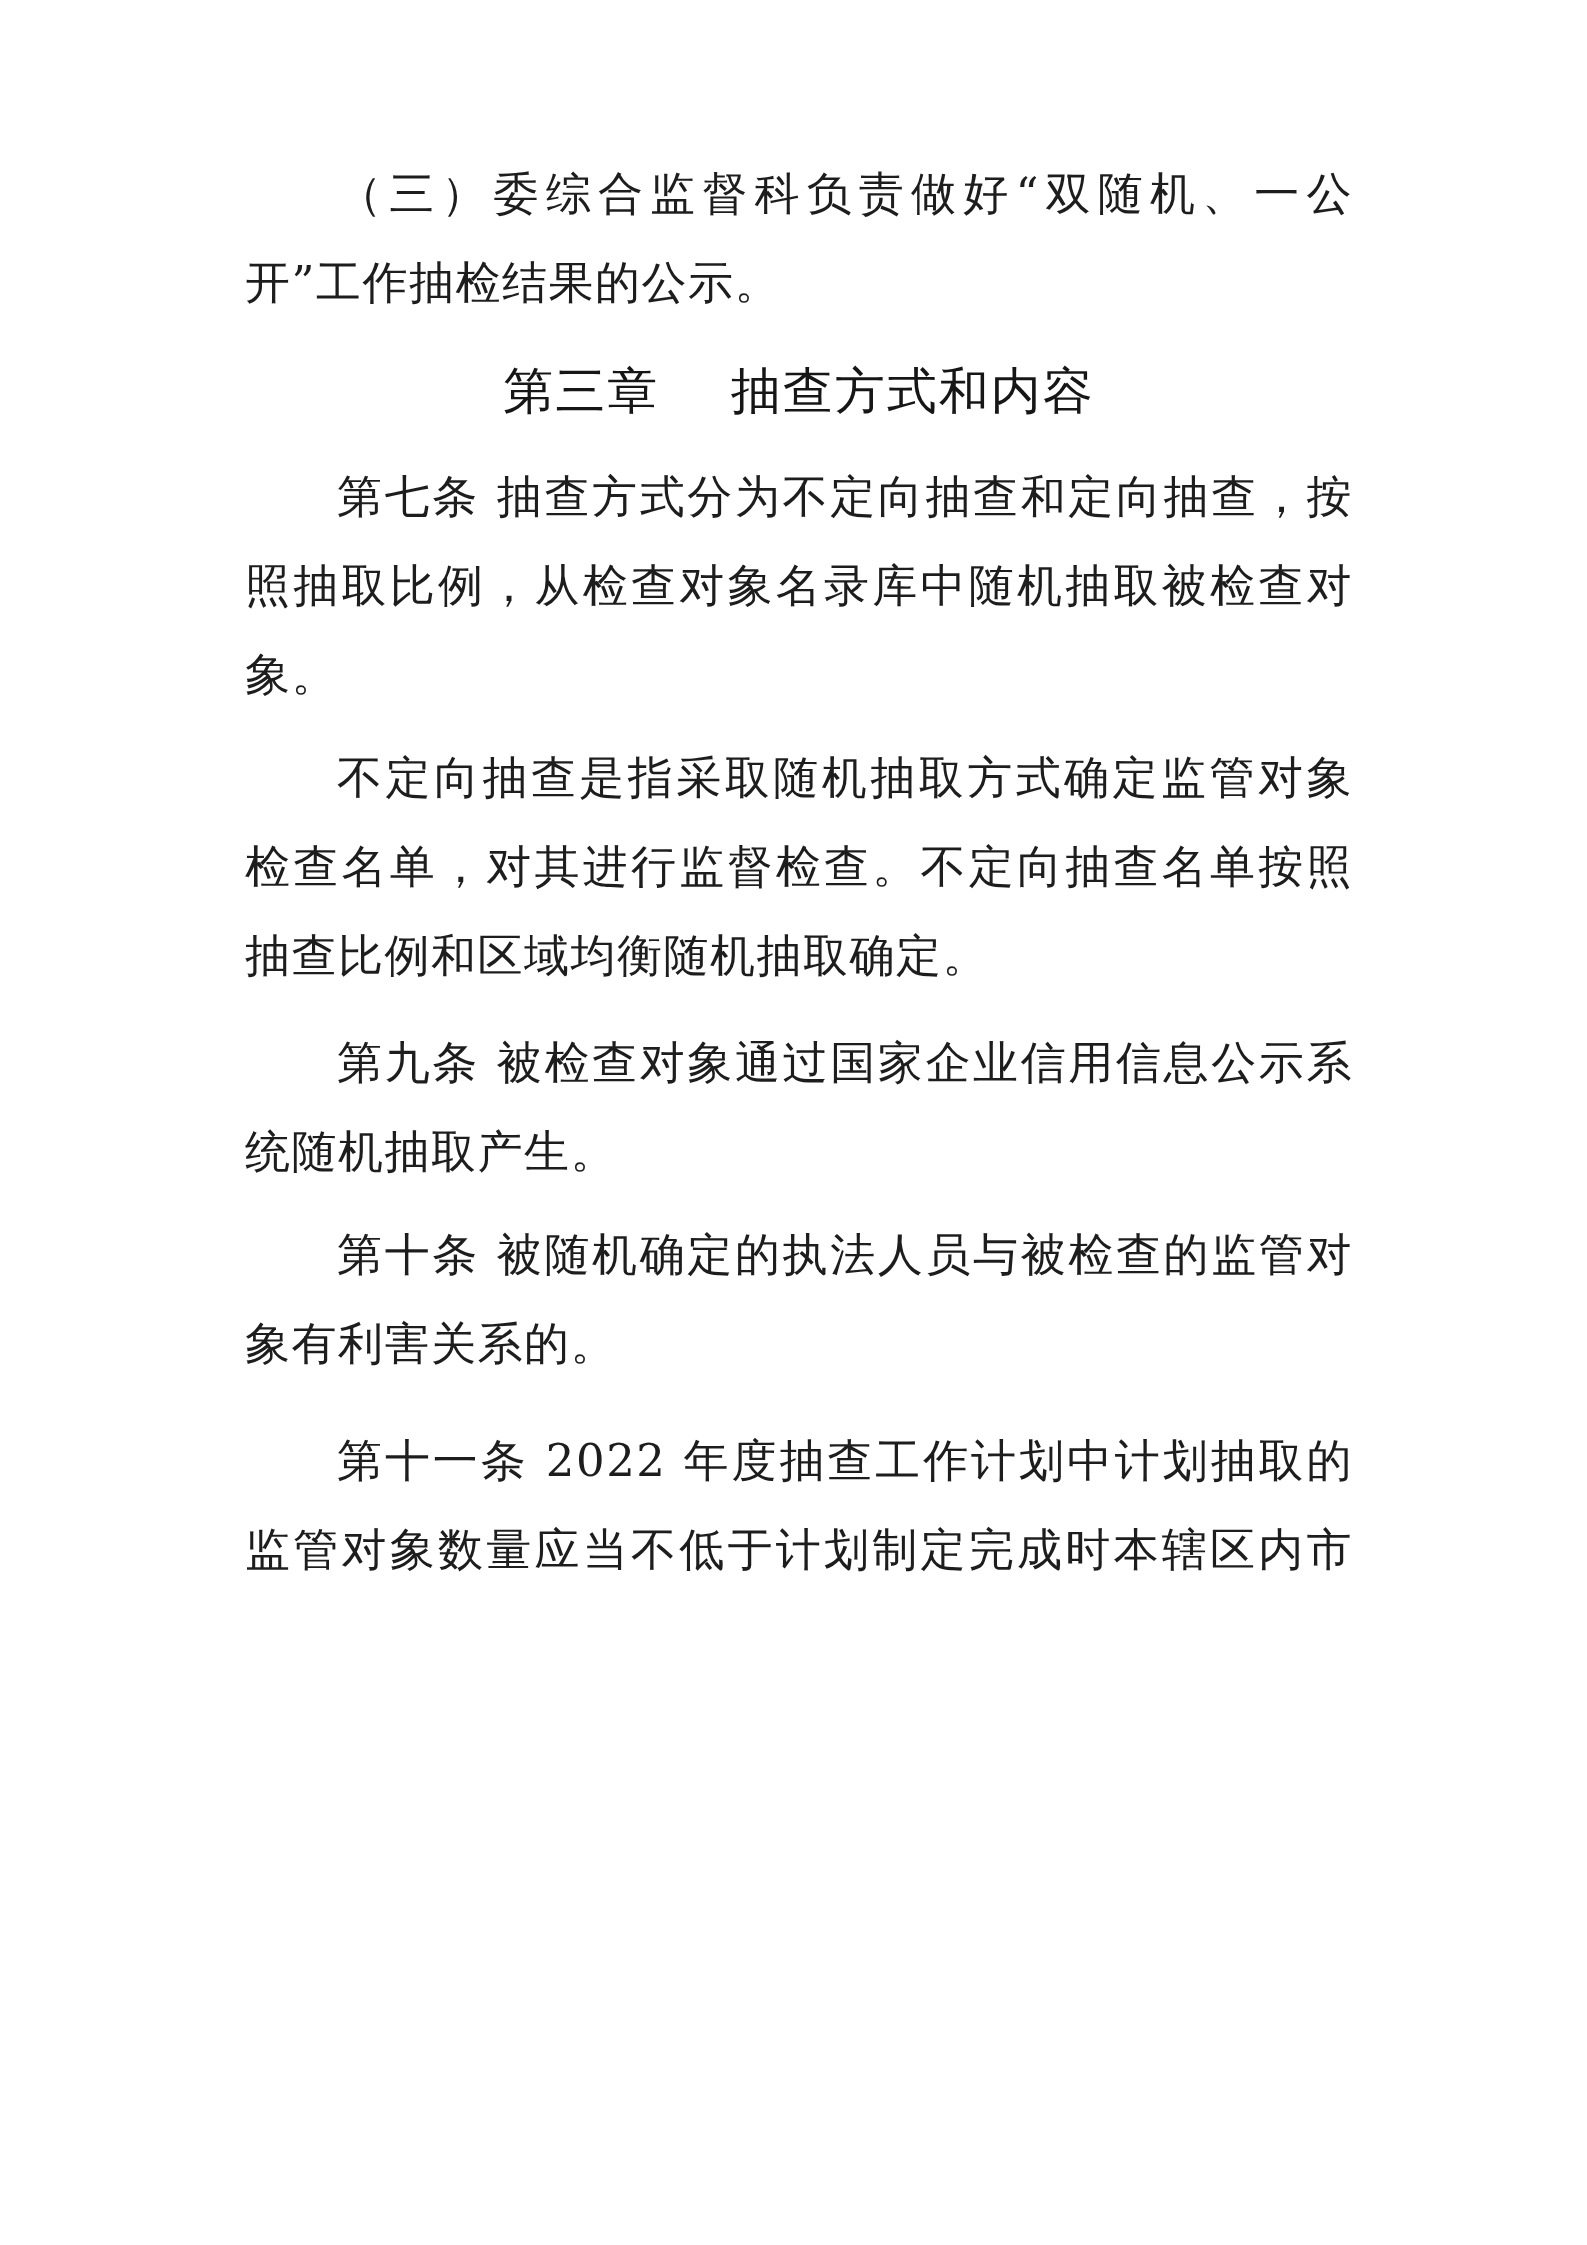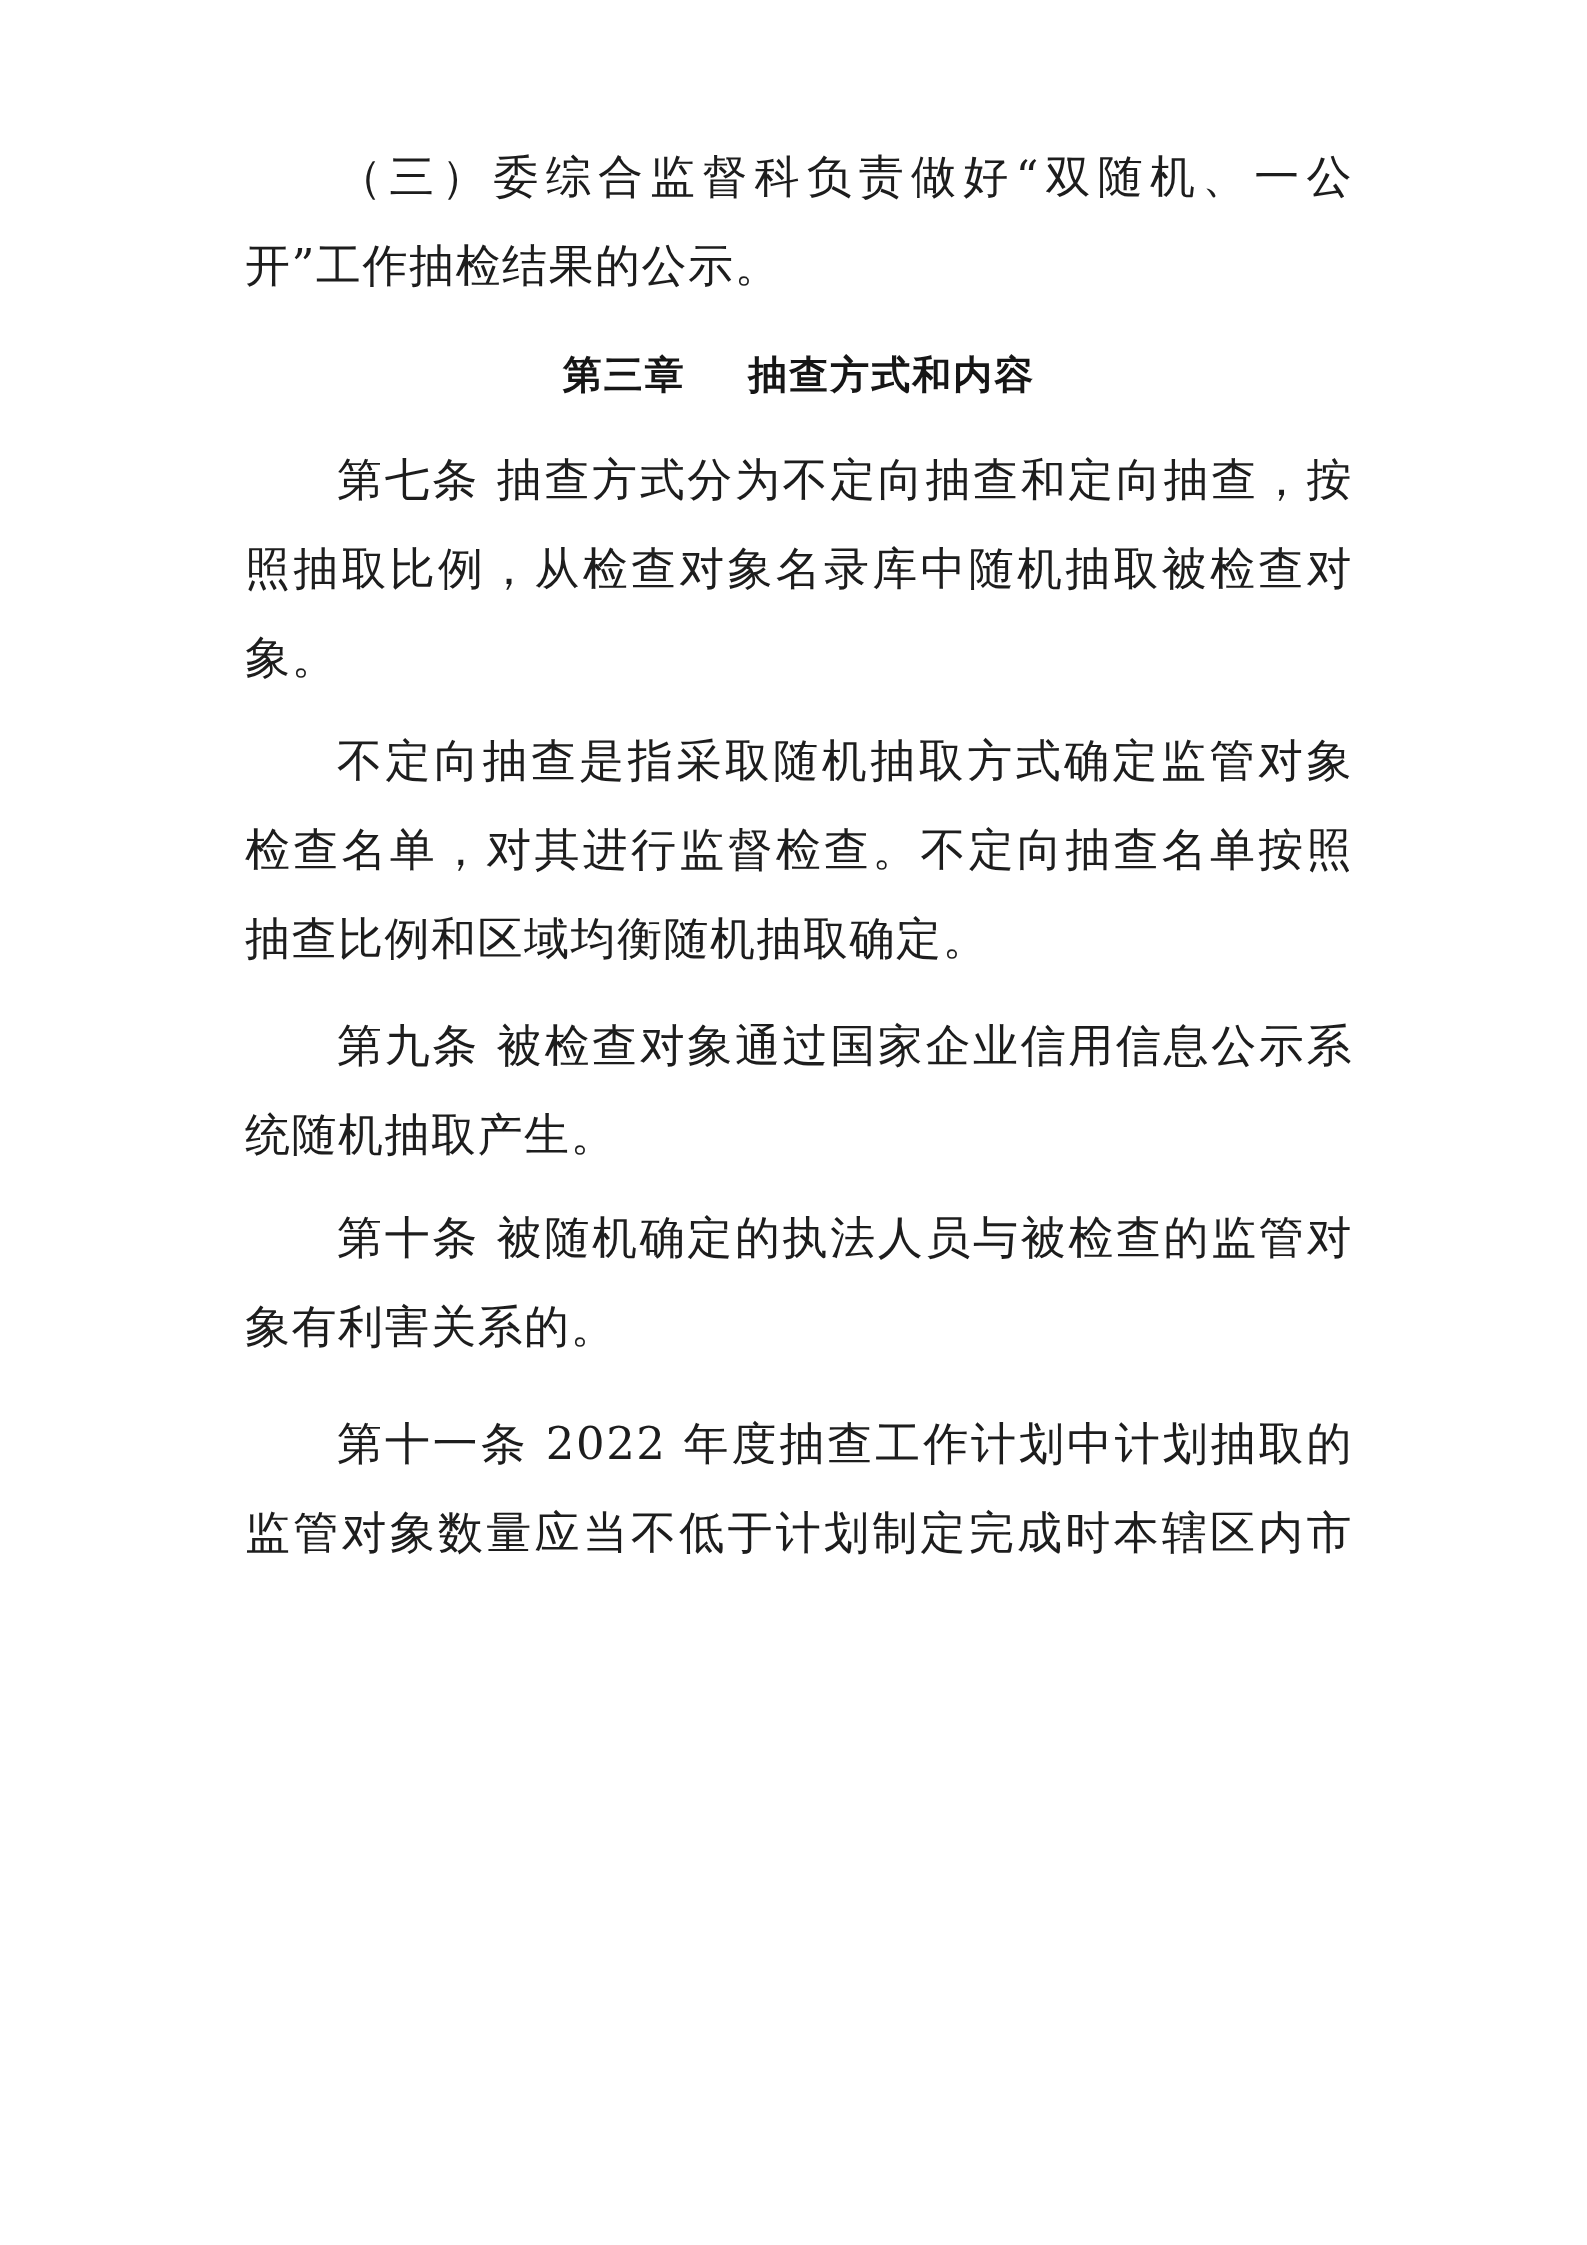--- a/index.html
+++ b/index.html
@@ -6,21 +6,21 @@
     margin: 0;
     padding: 0;
     background: #ffffff;
   }
 
   #page {
     position: relative;
     width: 1587px;
     height: 1590px;
     background: #ffffff;
-    margin: 0 auto;
+    margin: 17px auto;
     overflow: hidden;
     font-family: "DejaVu Serif", "Liberation Serif", serif;
     color: #1a1a1a;
   }
 
   
   #doc-body {
     position: absolute;
     left: 245px;
     top: 132px;
@@ -42,25 +42,25 @@
 
   .para.indent {
     text-indent: 92px;
   }
 
   
   .gap-sm { height: 4px; }
   .gap-md { height: 14px; }
 
   .heading {
-    font-size: 39px;
+    font-size: 50px;
     line-height: 89px;
     letter-spacing: 2px;
     text-align: center;
-    font-weight: 700;
+    font-weight: 400;
     color: #0d0d0d;
     margin: 0;
     white-space: pre;
   }
 
   .heading-wrap {
     padding-top: 16px;
     padding-bottom: 16px;
   }
 

